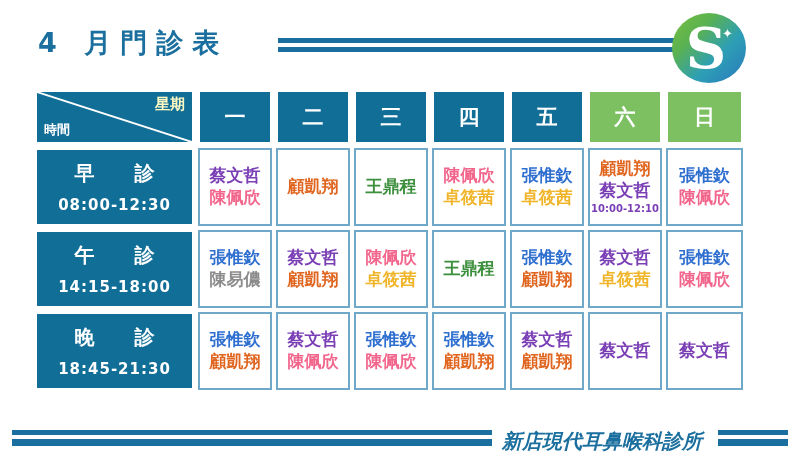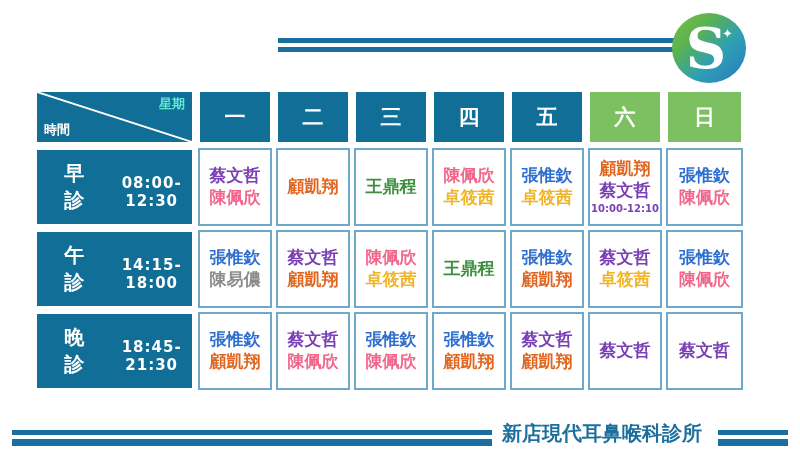--- a/index.html
+++ b/index.html
@@ -85,67 +85,68 @@
     background:#116e96;
     height:54px;
     box-sizing:border-box;
     border:2px solid #ffffff;
   }
   .corner .diag{
     position:absolute;left:0;top:0;width:100%;height:100%;
   }
   .corner .lbl-week{
     position:absolute;right:7px;top:3px;
-    color:#5eead4;font-size:13px;font-weight:bold;
+    color:#fef9c3;font-size:15px;font-weight:bold;
   }
   .corner .lbl-time{
     position:absolute;left:7px;bottom:3px;
     color:#ffffff;font-size:13px;font-weight:bold;
   }
 
   .dayhead{
     height:54px;box-sizing:border-box;
     background:#116e96;
     color:#ffffff;
     font-size:21px;font-weight:bold;
     display:flex;align-items:center;justify-content:center;
     border:2px solid #ffffff;
   }
   .dayhead.weekend{background:#7cc061;}
 
   .timecell{
     height:78px;box-sizing:border-box;
     background:#116e96;
     color:#ffffff;
-    display:flex;flex-direction:row;align-items:center;justify-content:center;
+    display:flex;flex-direction:column;align-items:center;justify-content:center;
     border:2px solid #ffffff;
   }
   .timecell .sess{font-size:20px;font-weight:bold;letter-spacing:10px;padding-left:10px;}
   .timecell .rng{font-size:15px;font-weight:bold;letter-spacing:1px;margin-top:9px;}
 
   .docname{font-size:17px;font-weight:bold;}
   .note{font-size:10px;font-weight:bold;margin-top:1px;}
 
   
   .footer{position:absolute;left:0;top:420px;width:800px;height:40px;}
   .footer .bar{position:absolute;background:#1a6f9e;}
   .f-left1{left:12px;top:10px;width:480px;height:5px;}
   .f-left2{left:12px;top:19px;width:480px;height:7px;}
   .f-right1{left:718px;top:10px;width:70px;height:5px;}
   .f-right2{left:718px;top:19px;width:70px;height:7px;}
   .footer .clinic{
-    position:absolute;left:502px;top:0;
+    position:absolute;left:502px;top:8px;
     font-size:20px;font-weight:bold;color:#1a6f9e;
-    letter-spacing:0px;white-space:nowrap;
+    letter-spacing:0px;white-space:nowrap;font-style:italic;
   }
 </style>
 </head>
 <body>
 
 <div class="header">
+  <div class="title">4 月門診表</div>
 
   <div class="title-rule">
     <div class="ln ln1"></div>
     <div class="ln ln2"></div>
   </div>
 
   <div class="logo">
     <div class="disc"></div>
     <div class="s">S</div>
     <div class="spark">✦</div>

